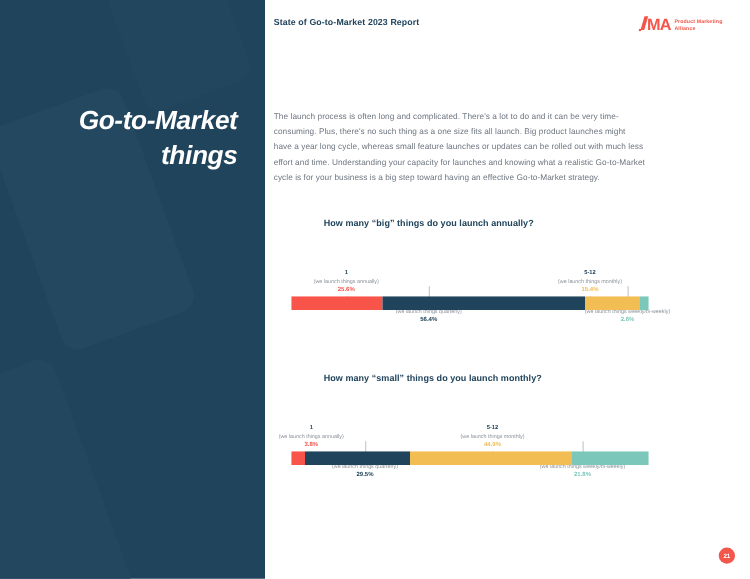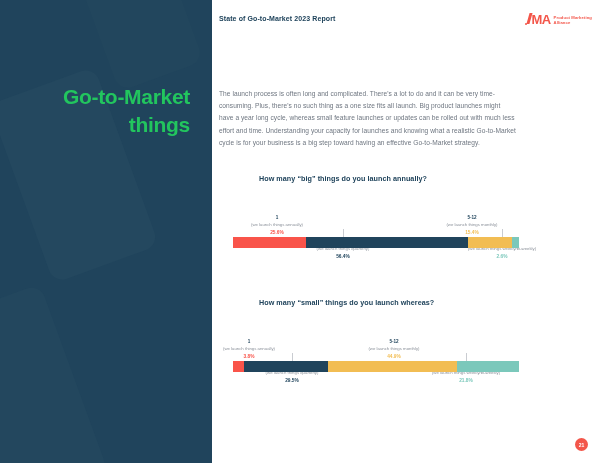--- a/index.html
+++ b/index.html
@@ -40,25 +40,26 @@
     left: 96px; top: -40px;
     width: 90px; height: 120px;
     transform: rotate(-20deg);
     background: #22465d;
   }
   .panel-title {
     position: absolute;
     left: 10px; right: 22px;
     top: 83px;
     text-align: right;
-    color: #22c55e;
+    color: #ffffff;
     font-size: 21px;
     font-weight: bold;
     line-height: 1.32;
     letter-spacing: -0.3px;
+    font-style: italic;
   }
 
   
   .content {
     position: absolute;
     left: 212px; top: 0;
     width: 388px; height: 463px;
     background: #ffffff;
   }
 
@@ -67,23 +68,23 @@
     left: 7px; top: 15px;
     font-size: 7px;
     font-weight: bold;
     color: #20445c;
     letter-spacing: 0.1px;
   }
 
   
   .logo {
     position: absolute;
-    right: 8px; top: 13px;
+    right: 22px; top: 13px;
     display: flex;
-    align-items: flex-end;
+    align-items: center;
     gap: 3px;
     margin-left: 29px;
   }
   .logo-mark {
     display: flex;
     align-items: baseline;
     color: #f3564a;
     font-weight: bold;
     font-size: 13px;
     letter-spacing: -0.6px;
@@ -266,21 +267,21 @@
       <div class="bar">
         <div class="seg" style="width: 25.6%; background: rgb(249, 84, 74);"></div>
         <div class="seg" style="width: 56.4%; background: rgb(32, 68, 92);"></div>
         <div class="seg" style="width: 15.4%; background: rgb(242, 189, 83);"></div>
         <div class="seg" style="width: 2.6%; background: rgb(123, 200, 187);"></div>
       </div>
     </div>
   </div>
 
   <div class="chart-block chart-2">
-    <div class="chart-title">How many “small” things do you launch whereas?</div>
+    <div class="chart-title">How many “small” things do you launch monthly?</div>
     <div class="chart-area">
 
       <div class="lbl lbl-top" style="left:30px;">
         <div class="cat">1</div>
         <div class="desc">(we launch  things annually)</div>
         <div class="pct" style="color:#f9544a;">3.8%</div>
       </div>
       <div class="leader leader-top" style="left:30px;"></div>
 
       <div class="lbl lbl-bot" style="left:73px;">

